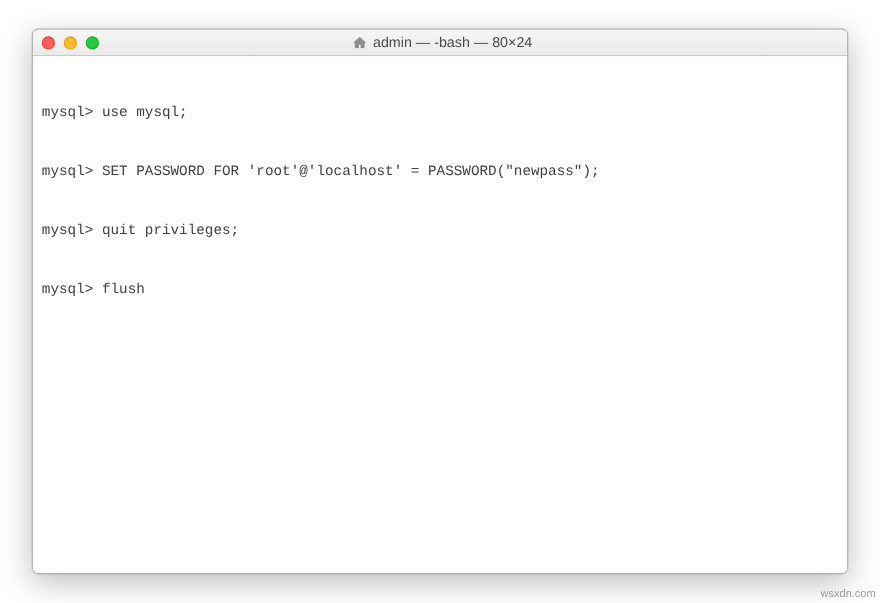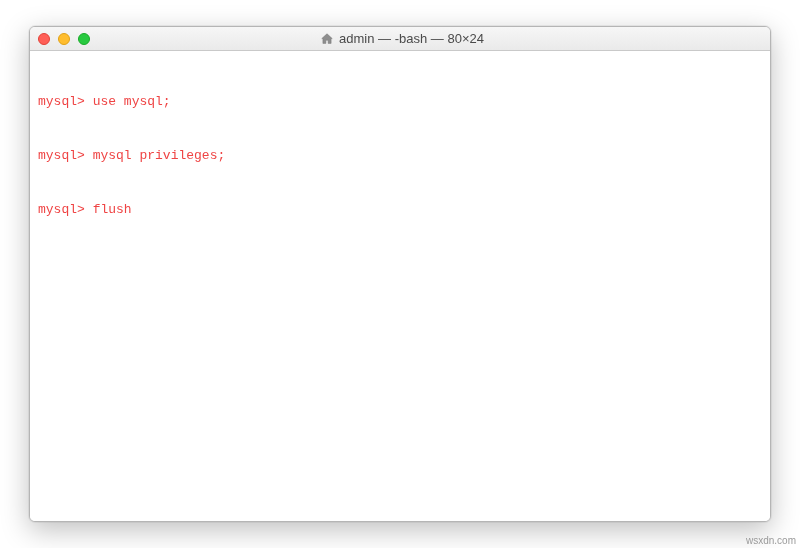--- a/index.html
+++ b/index.html
@@ -68,21 +68,21 @@
       width: 14px;
       height: 14px;
       display: block;
     }
     .terminal-body {
       flex: 1;
       background: #ffffff;
       padding: 6px 8px;
       font-size: 13px;
       line-height: 1.38;
-      color: #ef4444;
+      color: #404040;
       white-space: pre;
       overflow: hidden;
     }
     .line {
       display: block;
     }
     .attribution {
       position: absolute;
       right: 4px;
       bottom: 2px;
@@ -106,18 +106,19 @@
       <span class="home-icon">
         <svg viewBox="0 0 16 16">
           <path d="M8 2 L14 7.5 L12.7 7.5 L12.7 13 L9.3 13 L9.3 9.5 L6.7 9.5 L6.7 13 L3.3 13 L3.3 7.5 L2 7.5 Z" fill="#8e8e8e" stroke="#6e6e6e" stroke-width="0.5"></path>
         </svg>
       </span>
       <span>admin — -bash — 80×24</span>
     </div>
   </div>
   <div class="terminal-body">
     <span class="line"><span>mysql&gt;</span> <span>use mysql;</span></span>
-    <span class="line"><span>mysql&gt;</span> <span>mysql privileges;</span></span>
+    <span class="line"><span>mysql&gt;</span> <span>SET PASSWORD FOR 'root'@'localhost' = PASSWORD("newpass");</span></span>
+    <span class="line"><span>mysql&gt;</span> <span>quit privileges;</span></span>
     <span class="line"><span>mysql&gt;</span> <span>flush</span></span>
   </div>
 </div>
 
 <div class="attribution">wsxdn.com</div>
 
 </body></html>

